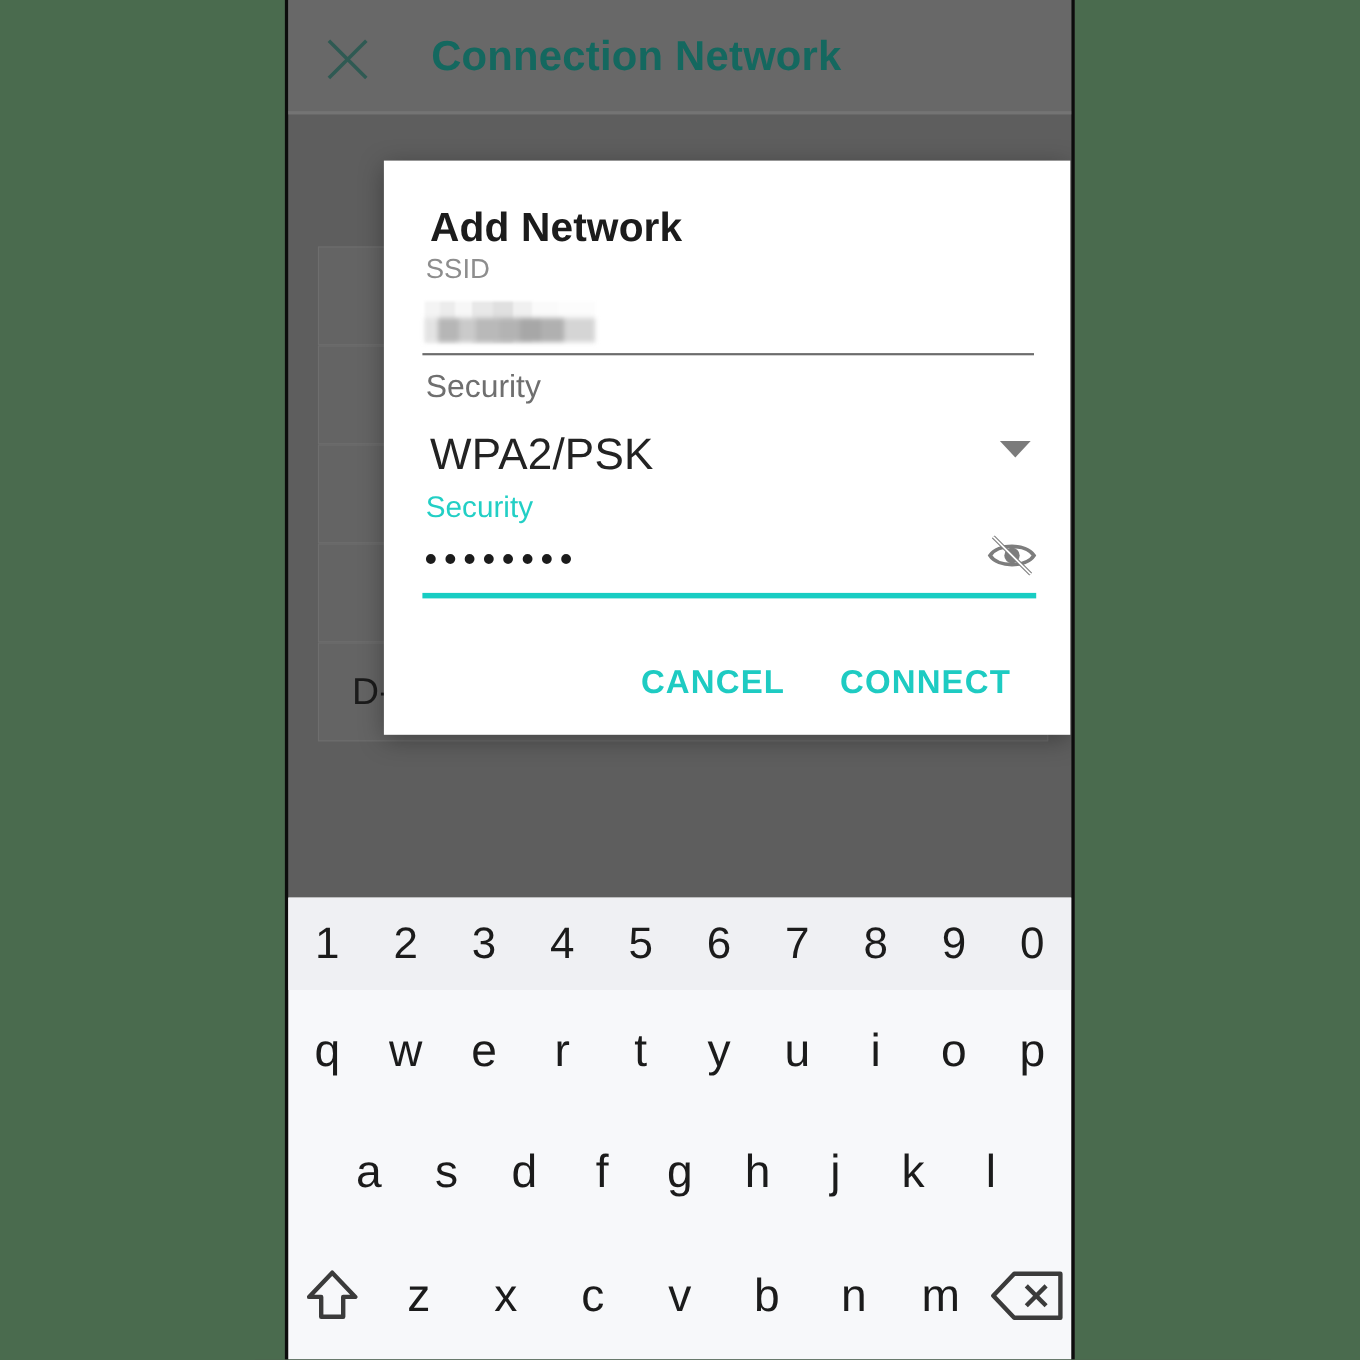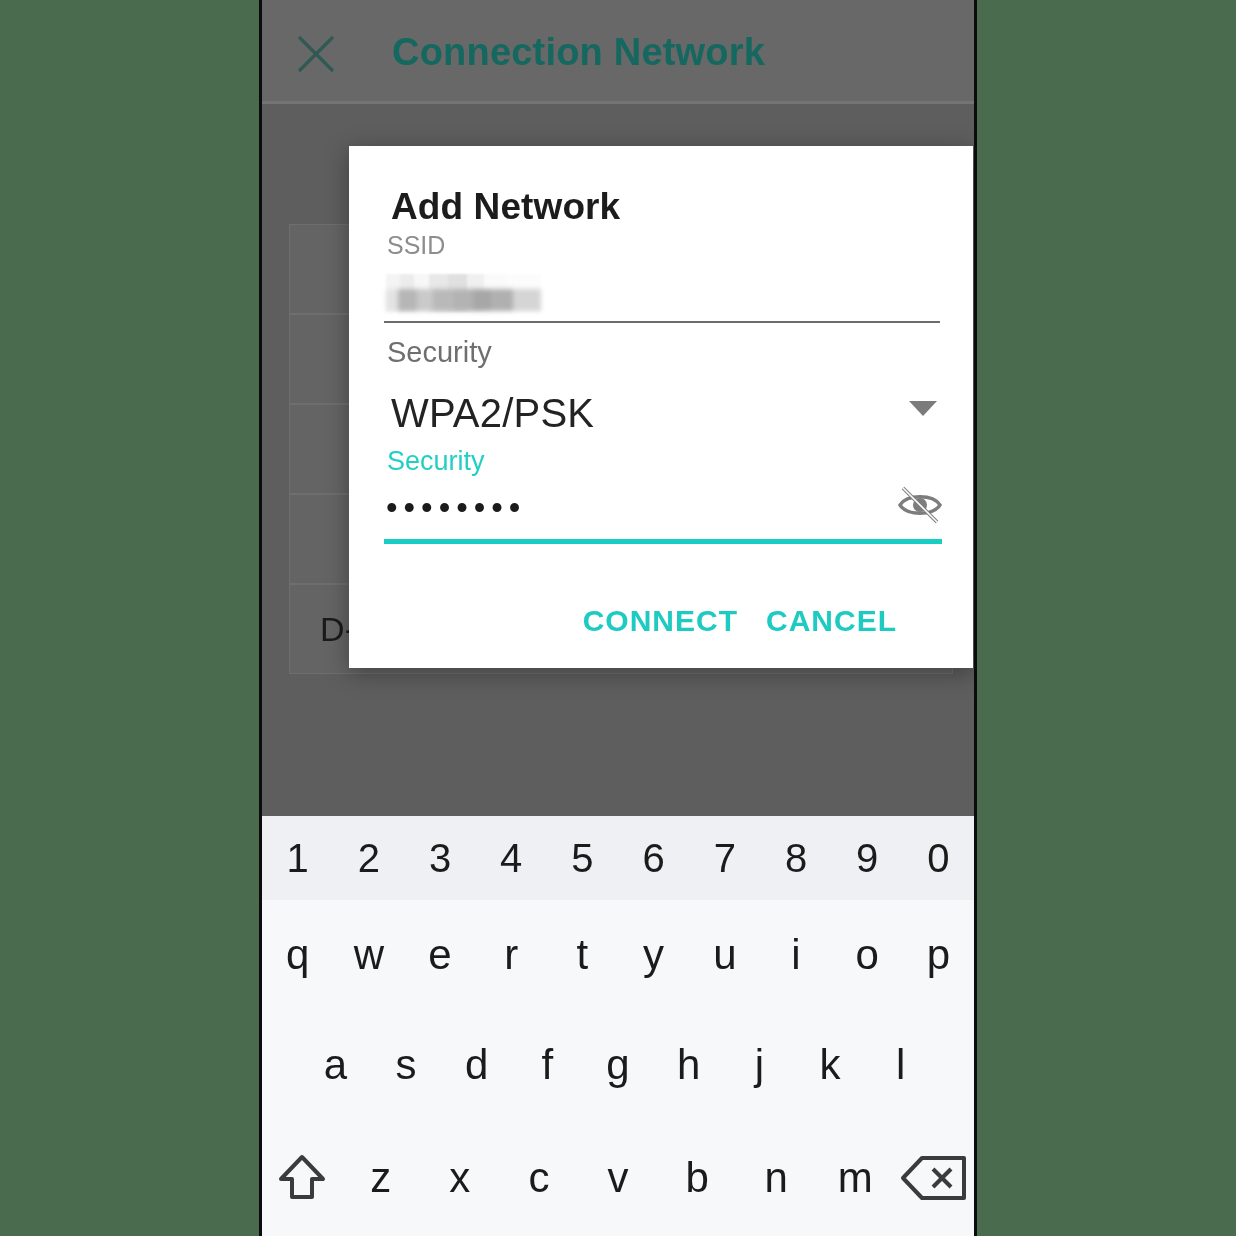--- a/index.html
+++ b/index.html
@@ -379,22 +379,22 @@
         <svg width="46" height="42" viewBox="0 0 46 42">
           <path d="M3 21 C10 10, 36 10, 43 21 C36 32, 10 32, 3 21 Z" fill="none" stroke="#7d7d7d" stroke-width="3.4"></path>
           <circle cx="23" cy="21" r="7" fill="#7d7d7d"></circle>
           <line x1="6" y1="4" x2="40" y2="38" stroke="#7d7d7d" stroke-width="3.6"></line>
           <line x1="6" y1="4" x2="40" y2="38" stroke="#ffffff" stroke-width="1.6"></line>
         </svg>
       </span>
       <div id="pwd-underline"></div>
 
       <div id="dlg-actions">
+        <button id="cancel-btn" class="dlg-btn">CANCEL</button>
         <button id="connect-btn" class="dlg-btn">CONNECT</button>
-        <button id="cancel-btn" class="dlg-btn">CANCEL</button>
       </div>
 
     </div>
 
     <div id="keyboard">
 
       <div class="kb-row" id="kb-row-num">
         <span class="kb-key">1</span>
         <span class="kb-key">2</span>
         <span class="kb-key">3</span>

